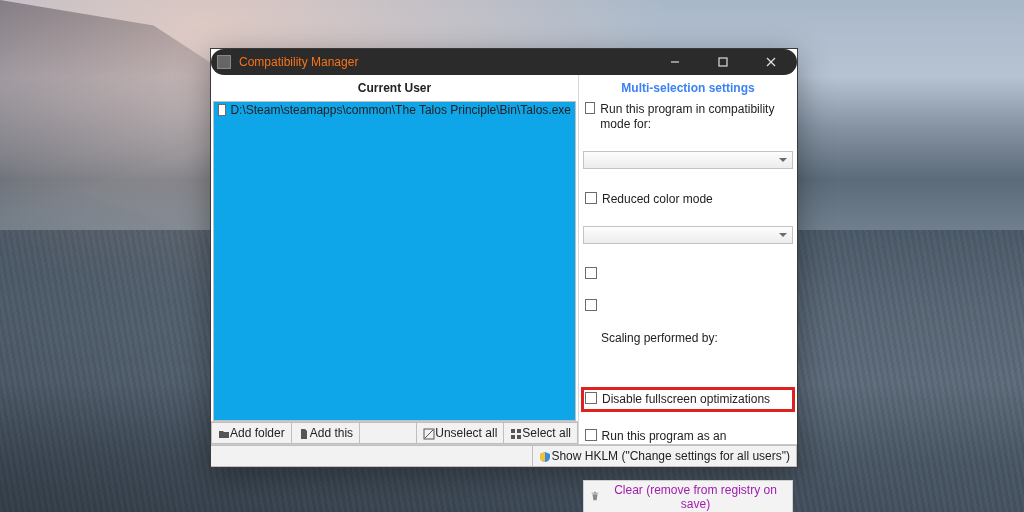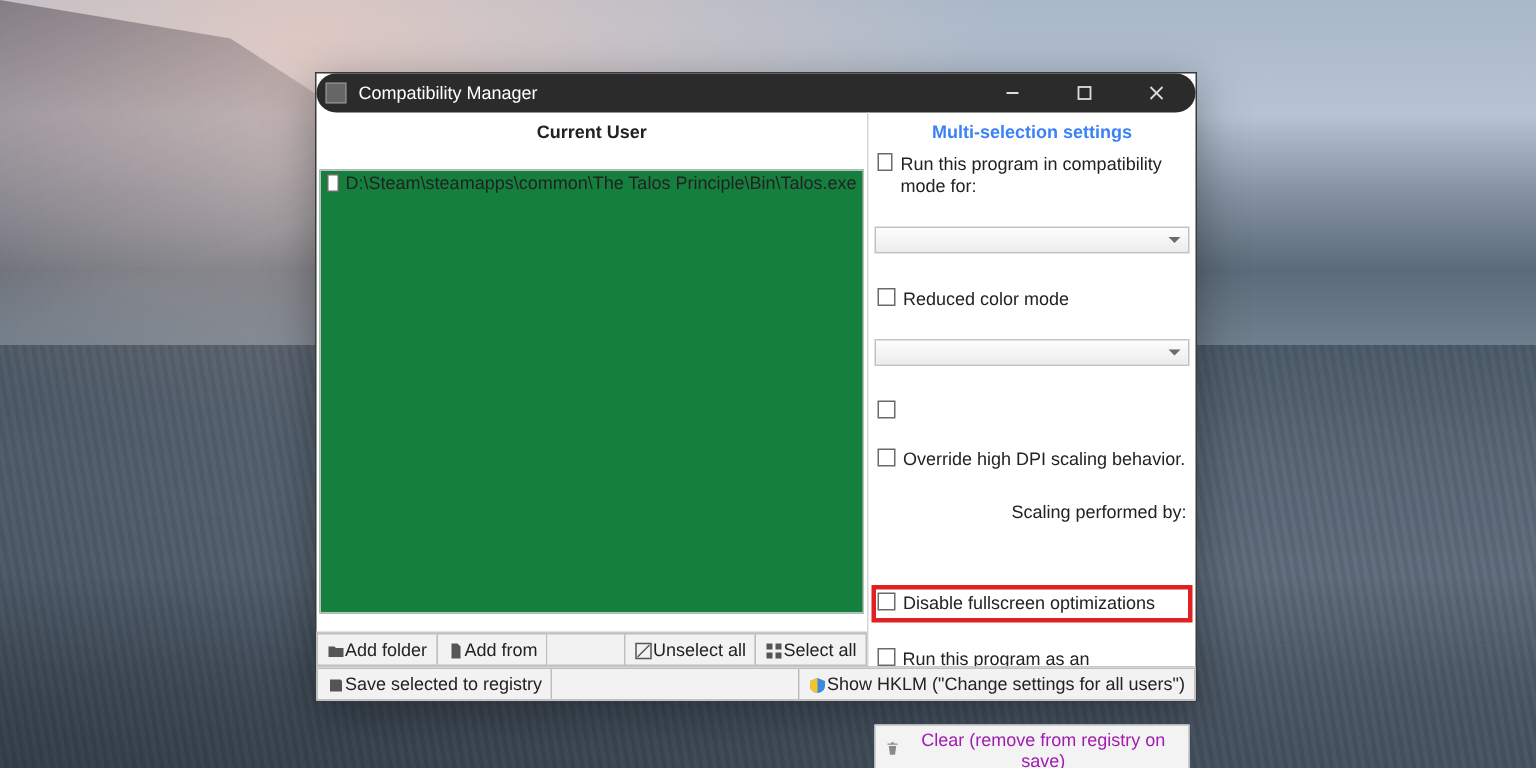--- a/index.html
+++ b/index.html
@@ -25,56 +25,56 @@
                 linear-gradient(to bottom, rgba(150,160,172,.6), rgba(90,100,112,.7));
     mix-blend-mode: multiply;
   }
 
   .window {
     position: absolute; left: 210px; top: 48px; width: 588px; height: 420px;
     background: #fff; border: 1px solid #3a3a3a; box-shadow: 0 8px 30px rgba(0,0,0,.35);
     display: flex; flex-direction: column;
   }
   .titlebar {
-    height: 26px; background: #2b2b2b; color: #ffffff; display: flex; align-items: center;
+    height: 26px; background: #2b2b2b; color: #f97316; display: flex; align-items: center;
     padding: 0 6px; gap: 8px; font-size: 12px; border-radius: 13px;
   }
   .titlebar .app-icon { width: 14px; height: 14px; background: #666; border: 1px solid #888; }
   .titlebar .spacer { flex: 1; }
   .win-btn { width: 40px; height: 26px; display:flex; align-items:center; justify-content:center; color:#ddd; }
   .win-btn svg { width:10px; height:10px; stroke:#ddd; stroke-width:1.2; fill:none; }
 
   .body { flex:1; display:flex; min-height:0; }
   .left { flex:1; display:flex; flex-direction:column; border-right:1px solid #d7d7d7; min-width:0; }
   .right { width: 218px; display:flex; flex-direction:column; }
 
   .colhead { text-align:center; font-weight:700; padding:6px 4px; color:#222; }
   .right .colhead { color:#3b82f6; }
 
-  .list { flex:1; border:1px solid #bfbfbf; margin:12px 2px; overflow:auto; background:#15803d; }
+  .list { flex:1; border:1px solid #bfbfbf; margin:0 2px; overflow:auto; background:#0ea5e9; }
   .list-row { display:flex; align-items:center; gap:4px; padding:1px 4px; white-space:nowrap; }
   .chk { width:12px; height:12px; border:1px solid #6b6b6b; background:#fff; display:inline-block; }
 
   .toolbar { display:flex; gap:0; border-top:1px solid #c9c9c9; }
   .tbtn { display:flex; align-items:flex-end; gap:0; padding:3px 6px; border:1px solid #bfbfbf; background:#f2f2f2; cursor:default; font-size:12px; }
   .tbtn + .tbtn { margin-left:-1px; }
   .tbtn .ico { width:12px; height:12px; display:inline-flex; align-items:center; justify-content:center; }
   .toolbar .grow { flex:1; border:1px solid #bfbfbf; border-left:none; border-right:none; background:#f2f2f2; }
   .grey { color:#a21caf; }
 
   .footer { display:flex; border-top:1px solid #c9c9c9; }
   .footer .tbtn { flex:0 0 auto; }
   .footer .gap { flex:1; border-top:1px solid #bfbfbf; border-bottom:1px solid #bfbfbf; background:#f2f2f2; }
 
   .settings { flex:1; padding:0 4px 4px 4px; display:flex; flex-direction:column; gap:18px; }
   .opt { display:flex; align-items:flex-start; gap:5px; padding:1px 2px; line-height:15px; }
   .combo { height:18px; border:1px solid #c3c3c3; background:linear-gradient(#fdfdfd,#ececec); position:relative; }
   .combo::after { content:""; position:absolute; right:5px; top:6px; border:4px solid transparent; border-top-color:#6b6b6b; }
   .clear-btn { margin-top:2px; border:1px solid #cfcfcf; background:#f3f3f3; padding:2px 6px; text-align:center; color:#8a8a8a; display:flex; gap:5px; justify-content:center; align-items:center;}
-  .indent { padding-left:18px;justify-content:flex-end; }
+  .indent { padding-left:18px; }
   .hl { outline:3px solid #e02121; outline-offset:-1px; }
 
   .shield { width:12px; height:12px; }
 </style>
 </head>
 <body>
 
 <div class="desktop">
   <div class="mountains"></div>
   <div class="glacier"></div>
@@ -120,21 +120,21 @@
                 </svg>
             </span>
             <span>Add folder</span>
           </div>
           <div class="tbtn">
             <span class="ico">
               <svg viewBox="0 0 12 12" width="12" height="12">
                   <path fill="#555" d="M3 1h4l2 2v8H3z"></path>
                 </svg>
             </span>
-            <span>Add from</span>
+            <span>Add this</span>
           </div>
           <div class="grow"></div>
           <div class="tbtn">
             <span class="ico">
               <svg viewBox="0 0 12 12" width="12" height="12" stroke="#555" fill="none">
                   <rect x="1" y="1" width="10" height="10"></rect>
                   <line x1="10" y1="2" x2="2" y2="10"></line>
                 </svg>
             </span>
             <span>Unselect all</span>
@@ -166,21 +166,20 @@
             <span class="chk"></span>
             <span>Reduced color mode</span>
           </div>
           <div class="combo"></div>
 
           <div class="opt" style="margin-top:4px">
             <span class="chk"></span>
           </div>
           <div class="opt">
             <span class="chk"></span>
-            <span>Override high DPI scaling behavior.</span>
           </div>
           <div class="opt indent">
             <span>Scaling performed by:</span>
           </div>
           <div class="combo" style="visibility:hidden;height:6px;border:none"></div>
 
           <div class="opt hl" style="padding:3px 2px">
             <span class="chk"></span>
             <span>Disable fullscreen optimizations</span>
           </div>
@@ -194,28 +193,20 @@
                   <path fill="#8a8a8a" d="M3 4h6l-1 7H4zM2 2h8v1H2zM5 1h2v1H5z"></path>
                 </svg>
             </span>
             <span class="grey">Clear (remove from registry on save)</span>
           </div>
         </div>
       </div>
     </div>
 
     <div class="footer">
-      <div class="tbtn">
-        <span class="ico">
-          <svg viewBox="0 0 12 12" width="12" height="12">
-              <path fill="#555" d="M2 2h7l1 1v7H2zM4 3h4v2H4zM4 7h4v3H4z"></path>
-            </svg>
-        </span>
-        <span>Save selected to registry</span>
-      </div>
       <div class="gap"></div>
       <div class="tbtn">
         <span class="ico">
           <svg class="shield" viewBox="0 0 12 12">
               <path d="M6 1l5 2v3c0 3-2 4.5-5 5C3 10.5 1 9 1 6V3z" fill="#3a8be0"></path>
               <path d="M6 1v10C3 10.5 1 9 1 6V3z" fill="#f4c430"></path>
             </svg>
         </span>
         <span>Show HKLM ("Change settings for all users")</span>
       </div>

